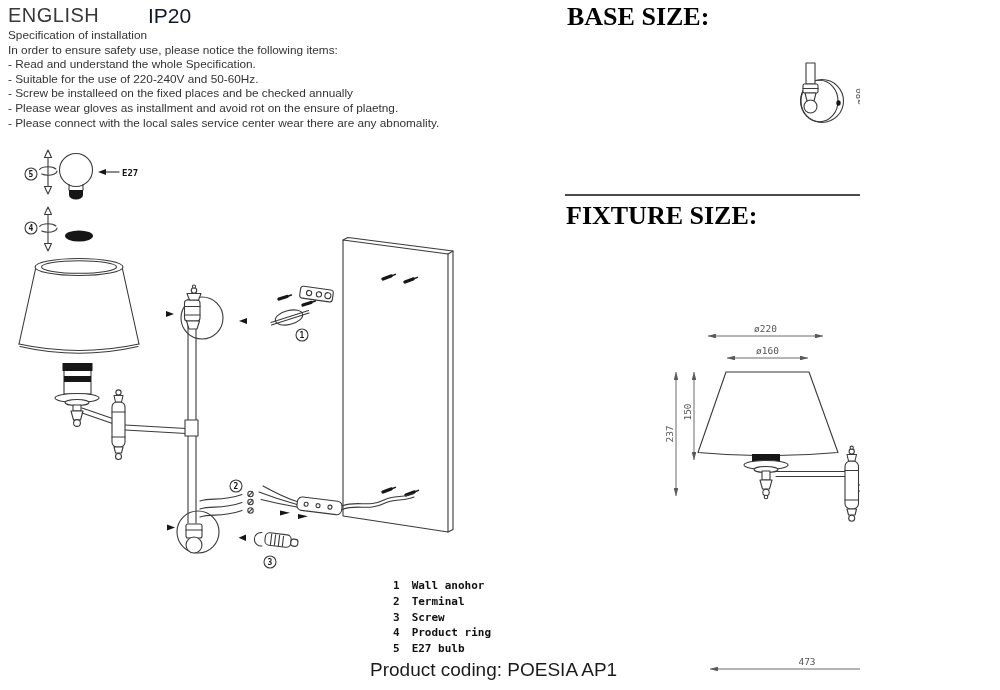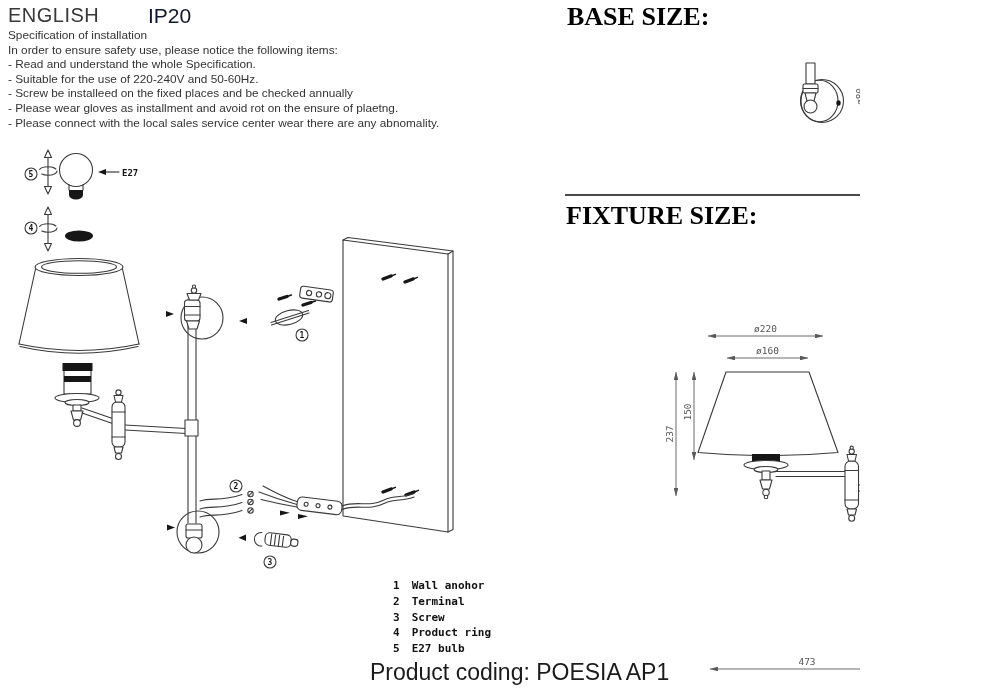--- a/index.html
+++ b/index.html
@@ -9,21 +9,21 @@
   .lang{left:8px;top:4px;font-size:20px;color:#383838;letter-spacing:.5px;}
   .ip{left:148px;top:4px;font-size:21px;color:#0f172a;}
   .spec{left:8px;top:28px;width:545px;font-size:11.8px;line-height:14.6px;color:#333;}
   .h-serif{font-family:"Liberation Serif",serif;font-weight:bold;font-size:26px;color:#000;}
   .base-title{left:567px;top:2px;}
   .fixture-title{left:566px;top:201px;}
   .sep{left:565px;top:194px;width:430px;height:2px;background:#4a4a4a;}
   .parts{left:370px;top:578px;font-family:"DejaVu Sans Mono",monospace;font-weight:bold;
          font-size:11px;line-height:15.8px;color:#111;margin-left:23px;}
   .part-row span.pnum{display:inline-block;min-width:12px;}
-  .coding{left:370px;top:659px;font-size:23px;color:#1b1b1b;}
+  .coding{left:370px;top:659px;font-size:19px;color:#1b1b1b;}
   svg{position:absolute;overflow:visible;}
   .install-svg{left:0;top:148px;}
   .base-svg{left:780px;top:52px;}
   .fixture-svg{left:650px;top:320px;}
   .ln{stroke:#3a3a3a;fill:none;stroke-width:1.1;stroke-linecap:round;stroke-linejoin:round;}
   .dim line{stroke:#5a5a5a;stroke-width:0.9;}
   .dim text{stroke:none;fill:#555;font-family:"DejaVu Sans Mono",monospace;font-size:9.5px;}
   .stepnum{stroke:none;fill:#161616;font-family:"DejaVu Sans Mono",monospace;
            font-weight:bold;font-size:8px;text-anchor:middle;}
   .blabel{stroke:none;fill:#161616;font-family:"DejaVu Sans Mono",monospace;

